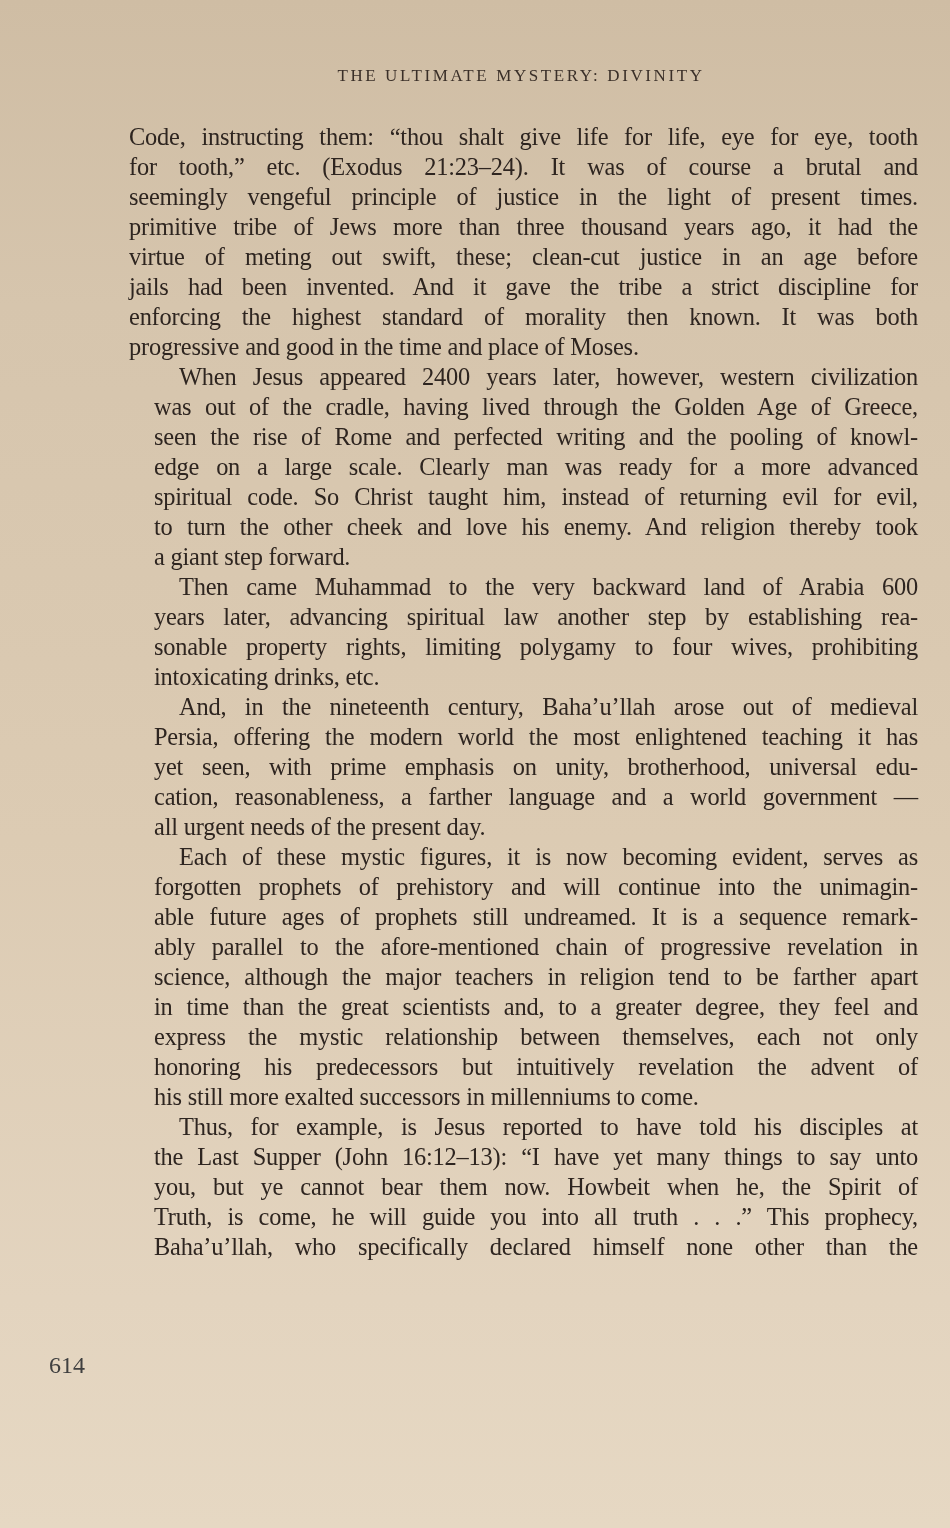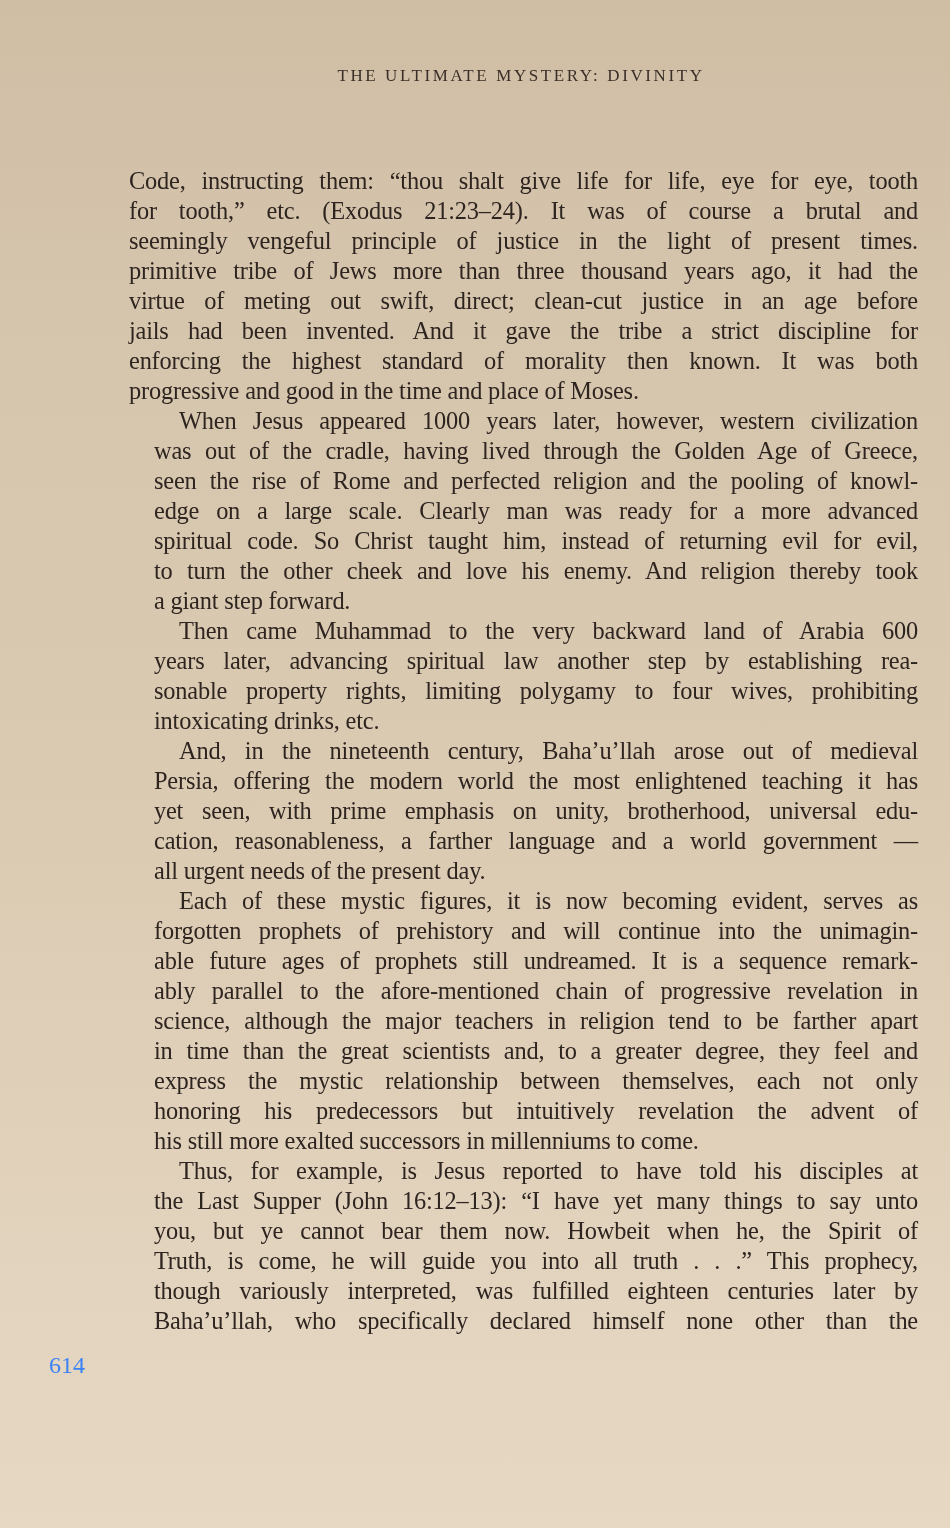--- a/index.html
+++ b/index.html
@@ -43,67 +43,66 @@
       letter-spacing: -0.2px;
       word-spacing: 0px;
     }
     .body-text .para {
       margin: 0;
       text-indent: 25px;
       hyphens: manual;
     }
     .body-text .para.first {
       text-indent: 0;
-      margin-top: 44px;
     }
     .body-text .line {
       display: block;
       text-align: justify;
       text-align-last: justify;
       white-space: nowrap;
       overflow: visible;
       height: 30px;
     }
     .body-text .line.last {
       text-align-last: left;
     }
     .body-text .line.indent {
       padding-left: 25px;
     }
     .folio {
       position: absolute;
       left: 49px;
       top: 1352px;
       font-size: 24px;
-      color: #3b82f6;
+      color: #404040;
     }
   </style>
 </head>
 <body>
 
 <div class="page">
   <div class="running-head">THE ULTIMATE MYSTERY: DIVINITY</div>
 
   <div class="body-text">
 
     <div class="para first">
       <span class="line">Code, instructing them: “thou shalt give life for life, eye for eye, tooth</span>
       <span class="line">for tooth,” etc. (Exodus 21:23–24). It was of course a brutal and</span>
       <span class="line">seemingly vengeful principle of justice in the light of present times.</span>
       <span class="line">primitive tribe of Jews more than three thousand years ago, it had the</span>
-      <span class="line">virtue of meting out swift, direct; clean-cut justice in an age before</span>
+      <span class="line">virtue of meting out swift, these; clean-cut justice in an age before</span>
       <span class="line">jails had been invented. And it gave the tribe a strict discipline for</span>
       <span class="line">enforcing the highest standard of morality then known. It was both</span>
       <span class="line last">progressive and good in the time and place of Moses.</span>
     </div>
 
     <div class="para">
-      <span class="line indent">When Jesus appeared 1000 years later, however, western civilization</span>
+      <span class="line indent">When Jesus appeared 2400 years later, however, western civilization</span>
       <span class="line">was out of the cradle, having lived through the Golden Age of Greece,</span>
-      <span class="line">seen the rise of Rome and perfected religion and the pooling of knowl-</span>
+      <span class="line">seen the rise of Rome and perfected writing and the pooling of knowl-</span>
       <span class="line">edge on a large scale. Clearly man was ready for a more advanced</span>
       <span class="line">spiritual code. So Christ taught him, instead of returning evil for evil,</span>
       <span class="line">to turn the other cheek and love his enemy. And religion thereby took</span>
       <span class="line last">a giant step forward.</span>
     </div>
 
     <div class="para">
       <span class="line indent">Then came Muhammad to the very backward land of Arabia 600</span>
       <span class="line">years later, advancing spiritual law another step by establishing rea-</span>
       <span class="line">sonable property rights, limiting polygamy to four wives, prohibiting</span>
@@ -128,19 +127,18 @@
       <span class="line">express the mystic relationship between themselves, each not only</span>
       <span class="line">honoring his predecessors but intuitively revelation the advent of</span>
       <span class="line last">his still more exalted successors in millenniums to come.</span>
     </div>
 
     <div class="para">
       <span class="line indent">Thus, for example, is Jesus reported to have told his disciples at</span>
       <span class="line">the Last Supper (John 16:12–13): “I have yet many things to say unto</span>
       <span class="line">you, but ye cannot bear them now. Howbeit when he, the Spirit of</span>
       <span class="line">Truth, is come, he will guide you into all truth . . .” This prophecy,</span>
-      <span class="line">though variously interpreted, was fulfilled eighteen centuries later by</span>
       <span class="line">Baha’u’llah, who specifically declared himself none other than the</span>
     </div>
   </div>
 
   <div class="folio">614</div>
 </div>
 
 </body></html>

